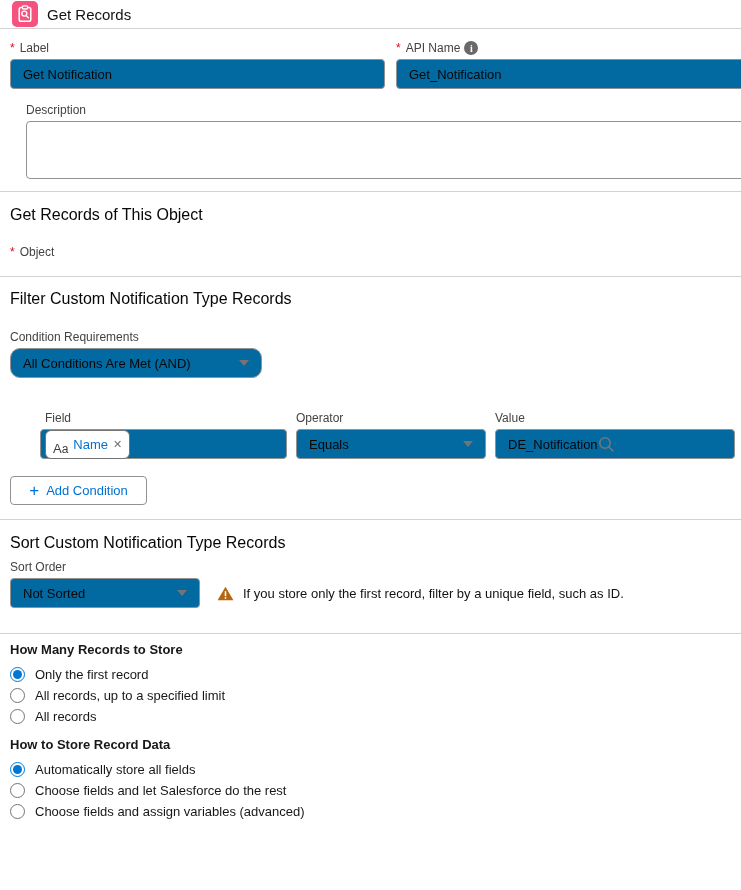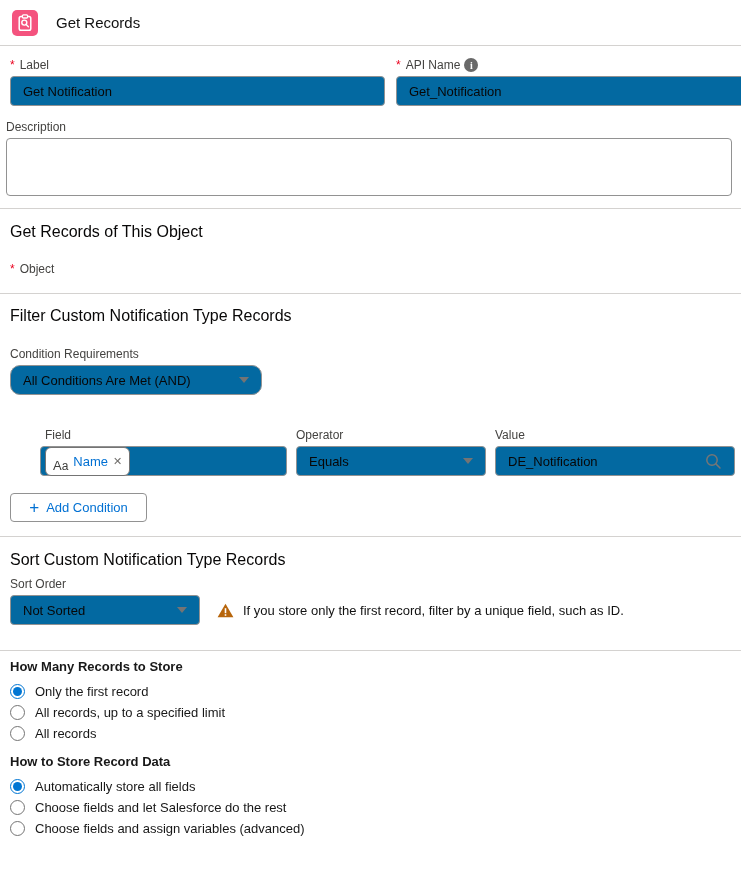--- a/index.html
+++ b/index.html
@@ -1,20 +1,20 @@
 <!DOCTYPE html>
 <html><head>
 <meta charset="utf-8">
 <style>
   * { box-sizing: border-box; margin: 0; padding: 0; }
   html, body { width: 741px; height: 890px; overflow: hidden; background: #fff; }
   body { font-family: "Liberation Sans", sans-serif; color: #080707; font-size: 13px; }
 
   
-  .header { display: flex; align-items: center; gap: 18px; padding: 5px 12px; height: 46px;
+  .header { display: flex; align-items: center; gap: 9px; padding: 5px 12px; height: 29px;
             border-bottom: 1px solid #d4d2d0; }
   .elem-icon { width: 26px; height: 26px; border-radius: 5px; background: #f4537e; flex: none;
                display: flex; align-items: center; justify-content: center; }
   .header-title { font-size: 15px; color: #121212; }
   .field-label { font-size: 12px; color: #444341; margin-bottom: 4px; display: flex; align-items: center; gap: 4px; }
   .req { color: #ea001e; margin-right: 1px; }
   .box { height: 30px; border: 1px solid #929292; border-radius: 4px; background: #0369a1;
          display: flex; align-items: center; padding: 0 12px; font-size: 13px; color: #080707; }
   input.box, textarea.boxarea { font-family: "Liberation Sans", sans-serif; outline: none; width: 100%; }
   .dropdown { justify-content: space-between; cursor: pointer; }
@@ -23,21 +23,21 @@
   .divider { border: none; border-top: 1px solid #d4d2d0; width: 741px; }
   .sec-heading { font-size: 16px; color: #080707; font-weight: 400; }
 
   
   .row1 { display: flex; gap: 11px; padding: 0 10px; margin-top: 12px; }
   .col-label { width: 375px; flex: none; }
   .col-api { width: 345px; flex: none; }
   .col-api input.box { width: 362px; }
 
   
-  .desc-wrap { padding: 0 6px; margin-top: 14px; }
+  .desc-wrap { padding: 0 26px; margin-top: 14px; }
   textarea.boxarea { width: 726px; height: 58px; border: 1px solid #929292; border-radius: 4px;
                      resize: none; padding: 6px 12px; font-size: 13px; }
   .gap-a { height: 9px; }
 
   
   .obj-heading { margin: 14px 10px 0 10px; }
   .obj-field { padding: 0 10px; margin-top: 21px; }
   .obj-field .box { width: 367px; }
   .gap-b { height: 13px; }
 
@@ -52,21 +52,21 @@
   .cond-col-op { width: 190px; flex: none; }
   .cond-col-val { width: 240px; flex: none; }
 
   .pill { display: inline-flex; align-items: center; gap: 5px; border: 1px solid #747474;
           border-radius: 6px; padding: 2px 7px; background: #fff; }
   .pill-type { font-size: 12px; color: #3e3e3c; letter-spacing: 0; margin-top: 8px; }
   .pill-type b { font-size: 13px; font-weight: 400; }
   .pill-label { color: #0170d3; font-size: 13px; }
   .pill-close { color: #706e6b; font-size: 11px; cursor: pointer; line-height: 1; }
 
-  .search-box { justify-content: space-between; }
+  .search-box { }
 
   .add-cond { margin: 17px 10px 0 10px; height: 29px; width: 137px; border: 1px solid #929292;
               border-radius: 4px; background: #fff; color: #0170d3; font-size: 13px;
               display: flex; align-items: center; justify-content: center; gap: 7px; cursor: pointer;
               font-family: "Liberation Sans", sans-serif; }
   .plus { font-size: 17px; line-height: 1; color: #0170d3; }
   .gap-c { height: 14px; }
 
   
   .sort-heading { margin: 14px 10px 0 10px; }

